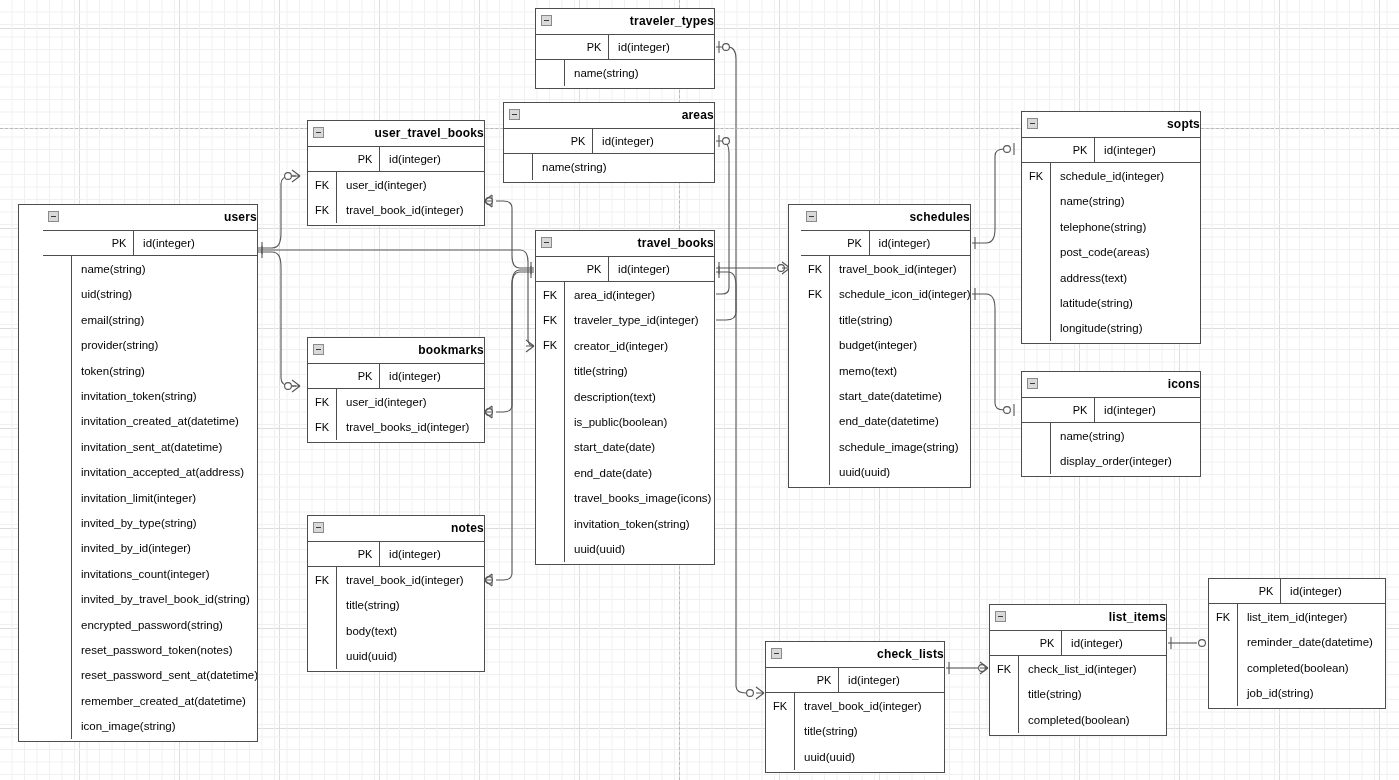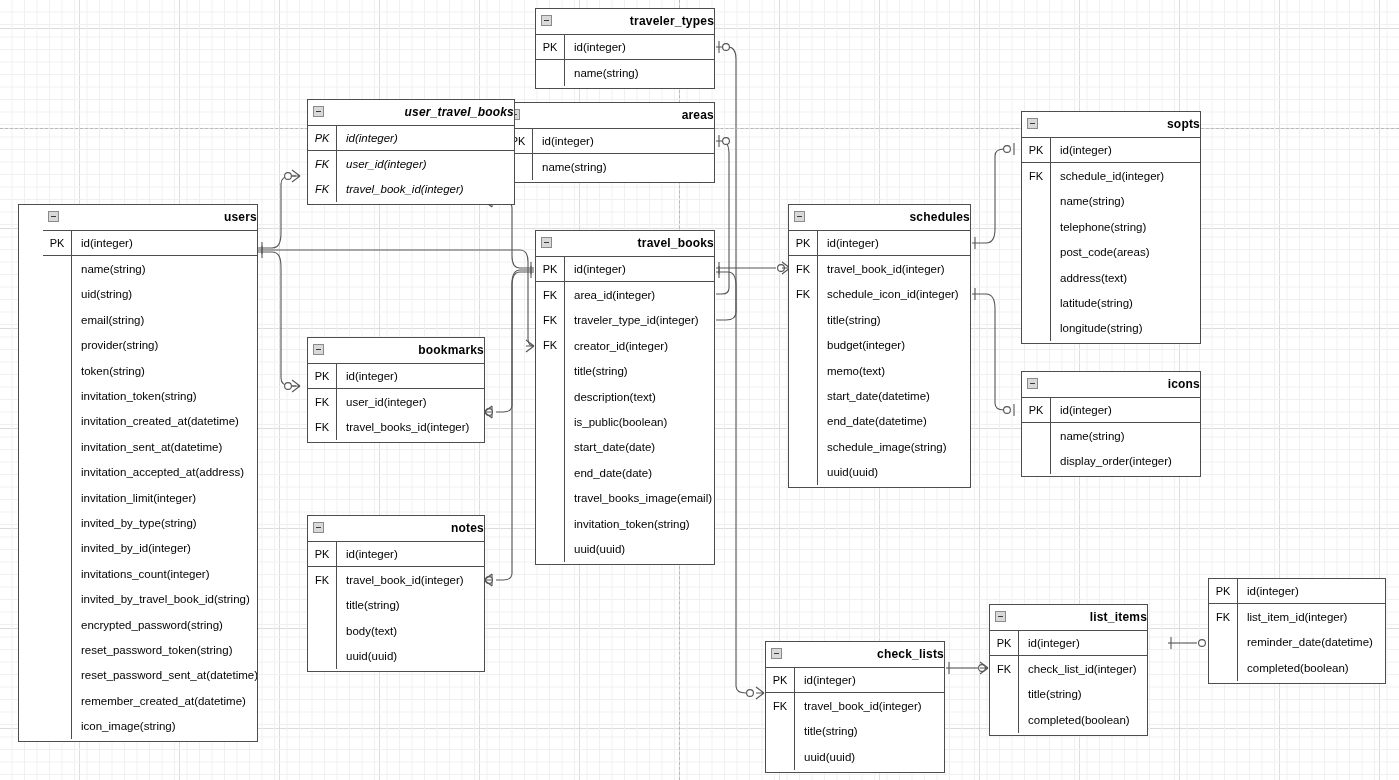--- a/index.html
+++ b/index.html
@@ -65,20 +65,21 @@
     width:5px;height:1px;background:#3a3a3a;
   }
   .row{
     display:flex;
     height:25.4px;
     align-items:center;
     box-sizing:border-box;
   }
   .row.pk{
     border-bottom:1px solid #4d4d4d;
+    justify-content:center;
   }
   .row .key{
     width:28px;
     flex:0 0 28px;
     text-align:center;
     font-size:11px;
     line-height:25px;
     color:#000;
   }
   .row .sep{
@@ -216,21 +217,21 @@
             <span class="sep"></span>
             <span class="fld">id(integer)</span>
           </div>
           <div class="row">
             <span class="key"></span>
             <span class="sep"></span>
             <span class="fld">name(string)</span>
           </div>
         </div>
       </div>
-      <div class="tbl" style="left: 307px; top: 99px; width: 208px; font-style: italic;">
+      <div class="tbl" style="left: 307px; top: 120px; width: 178px;">
         <div class="hdr"><span class="collapse"></span><span>user_travel_books</span></div>
         <div class="body">
           <div class="row pk">
             <span class="key">PK</span>
             <span class="sep"></span>
             <span class="fld">id(integer)</span>
           </div>
           <div class="row">
             <span class="key">FK</span>
             <span class="sep"></span>
@@ -367,40 +368,40 @@
             <span class="fld">invited_by_travel_book_id(string)</span>
           </div>
           <div class="row">
             <span class="key"></span>
             <span class="sep"></span>
             <span class="fld">encrypted_password(string)</span>
           </div>
           <div class="row">
             <span class="key"></span>
             <span class="sep"></span>
-            <span class="fld">reset_password_token(string)</span>
+            <span class="fld">reset_password_token(notes)</span>
           </div>
           <div class="row">
             <span class="key"></span>
             <span class="sep"></span>
             <span class="fld">reset_password_sent_at(datetime)</span>
           </div>
           <div class="row">
             <span class="key"></span>
             <span class="sep"></span>
             <span class="fld">remember_created_at(datetime)</span>
           </div>
           <div class="row">
             <span class="key"></span>
             <span class="sep"></span>
             <span class="fld">icon_image(string)</span>
           </div>
         </div>
       </div>
-      <div class="tbl" style="left: 788px; top: 204px; width: 183px;">
+      <div class="tbl" style="left: 788px; top: 204px; width: 183px; padding-left: 12px;">
         <div class="hdr"><span class="collapse"></span><span>schedules</span></div>
         <div class="body">
           <div class="row pk">
             <span class="key">PK</span>
             <span class="sep"></span>
             <span class="fld">id(integer)</span>
           </div>
           <div class="row">
             <span class="key">FK</span>
             <span class="sep"></span>
@@ -492,21 +493,21 @@
             <span class="fld">start_date(date)</span>
           </div>
           <div class="row">
             <span class="key"></span>
             <span class="sep"></span>
             <span class="fld">end_date(date)</span>
           </div>
           <div class="row">
             <span class="key"></span>
             <span class="sep"></span>
-            <span class="fld">travel_books_image(email)</span>
+            <span class="fld">travel_books_image(icons)</span>
           </div>
           <div class="row">
             <span class="key"></span>
             <span class="sep"></span>
             <span class="fld">invitation_token(string)</span>
           </div>
           <div class="row">
             <span class="key"></span>
             <span class="sep"></span>
             <span class="fld">uuid(uuid)</span>
@@ -598,23 +599,28 @@
           <div class="row">
             <span class="key"></span>
             <span class="sep"></span>
             <span class="fld">reminder_date(datetime)</span>
           </div>
           <div class="row">
             <span class="key"></span>
             <span class="sep"></span>
             <span class="fld">completed(boolean)</span>
           </div>
-        </div>
-      </div>
-      <div class="tbl" style="left: 989px; top: 604px; width: 159px;">
+          <div class="row">
+            <span class="key"></span>
+            <span class="sep"></span>
+            <span class="fld">job_id(string)</span>
+          </div>
+        </div>
+      </div>
+      <div class="tbl" style="left: 989px; top: 604px; width: 178px;">
         <div class="hdr"><span class="collapse"></span><span>list_items</span></div>
         <div class="body">
           <div class="row pk">
             <span class="key">PK</span>
             <span class="sep"></span>
             <span class="fld">id(integer)</span>
           </div>
           <div class="row">
             <span class="key">FK</span>
             <span class="sep"></span>

